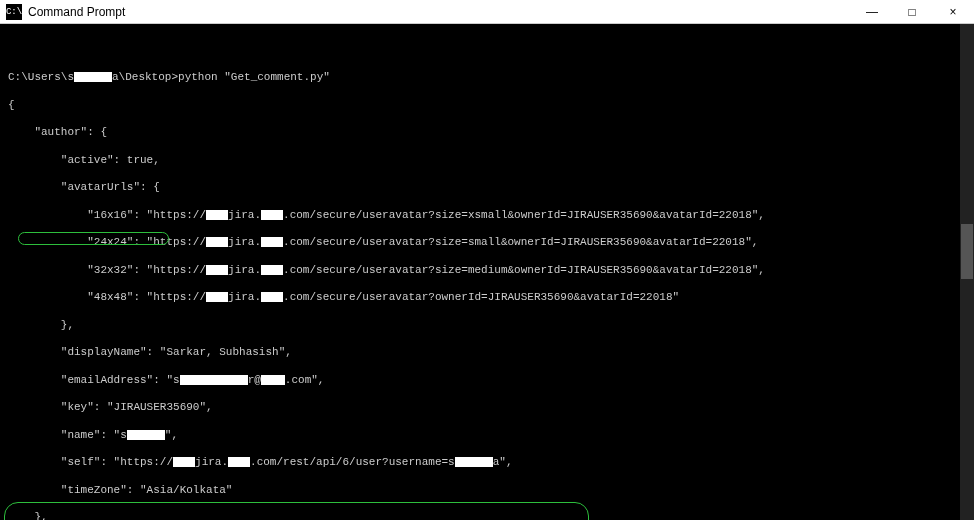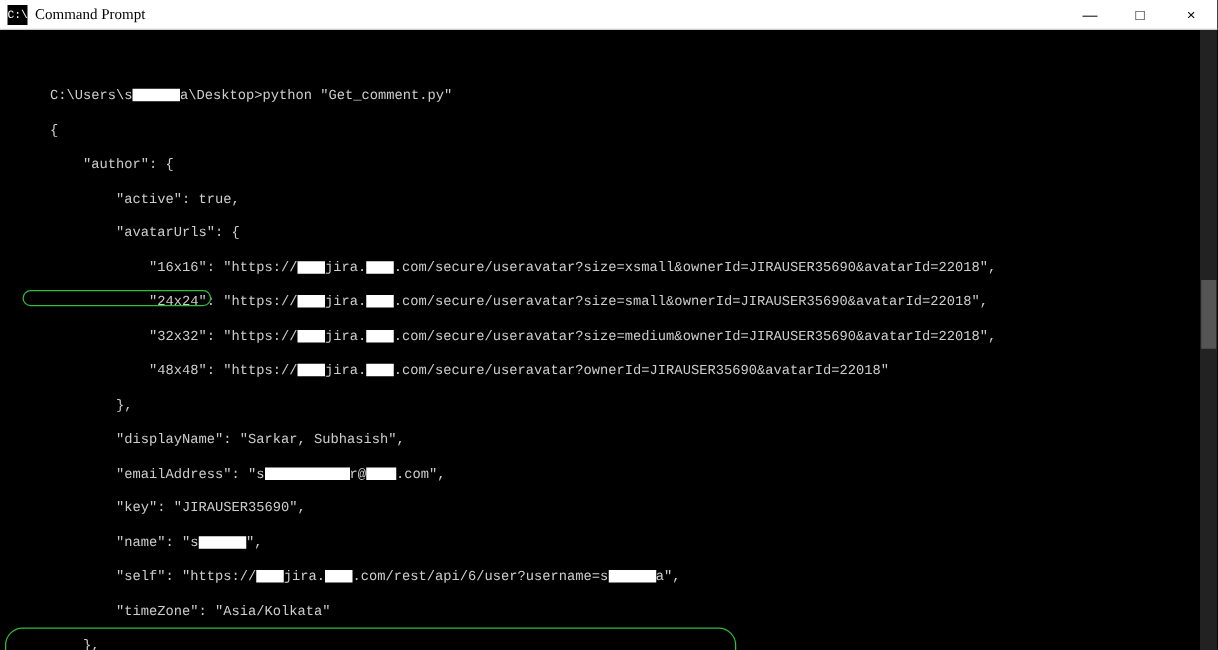--- a/index.html
+++ b/index.html
@@ -26,21 +26,21 @@
       background: #000;
       color: #fff;
       font-size: 9px;
       display: flex;
       align-items: center;
       justify-content: center;
     }
     .titlebar-text {
       flex: 1;
       color: #000;
-      font-family: Liberation Serif, serif;
+      font-family: Liberation Sans, sans-serif;
       font-size: 12px;
     }
     .win-controls {
       display: flex;
       height: 100%;
     }
     .win-btn {
       width: 40px;
       height: 100%;
       display: flex;
@@ -52,21 +52,21 @@
       cursor: default;
     }
     .win-btn.close { width: 42px; }
     .terminal {
       padding: 6px 8px;
       color: #ccc;
       line-height: 1.25;
       white-space: pre;
       position: relative;
     }
-    .line { display: block; margin-left: 32px; }
+    .line { display: block; }
     .redact {
       display: inline-block;
       background: #fff;
       height: 10px;
       vertical-align: middle;
     }
     .highlight-box {
       position: absolute;
       border: 1px solid #2dbe3c;
       border-radius: 10px;

